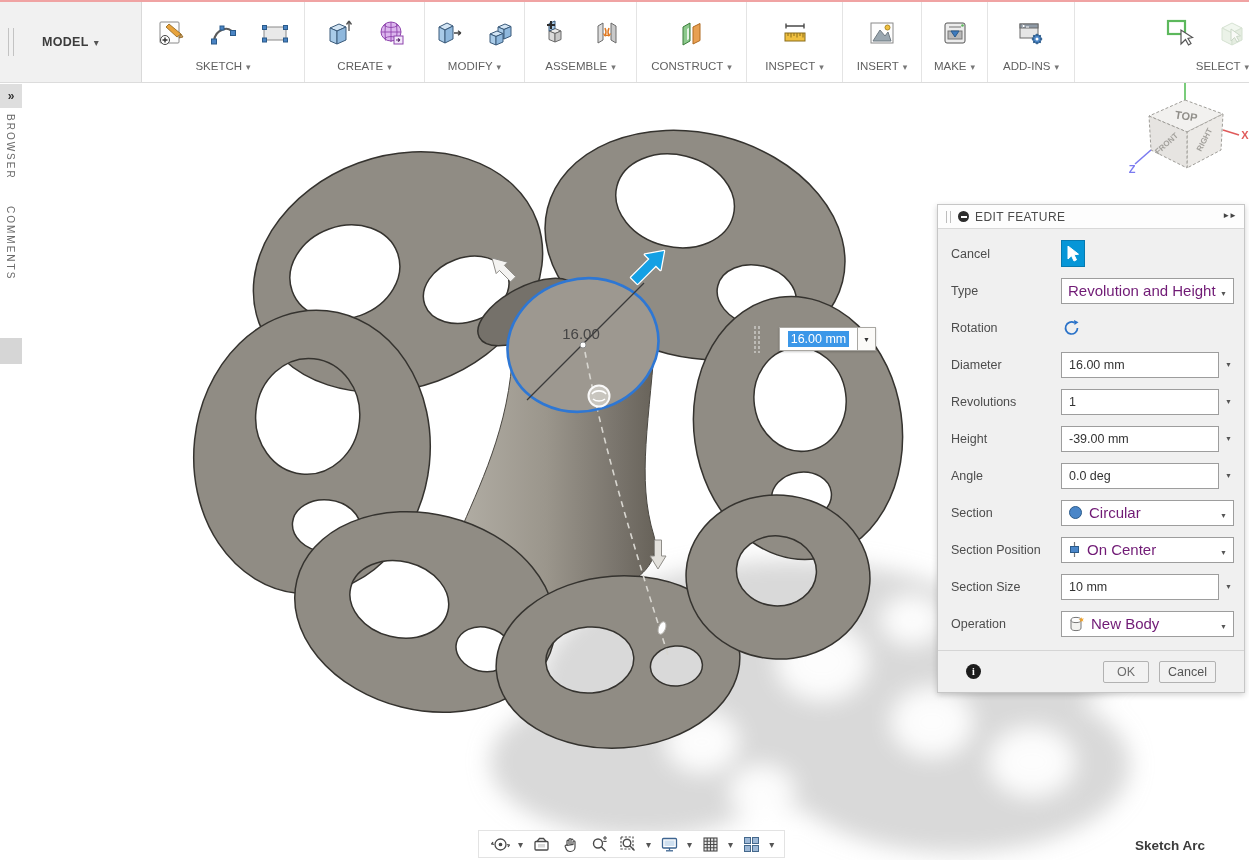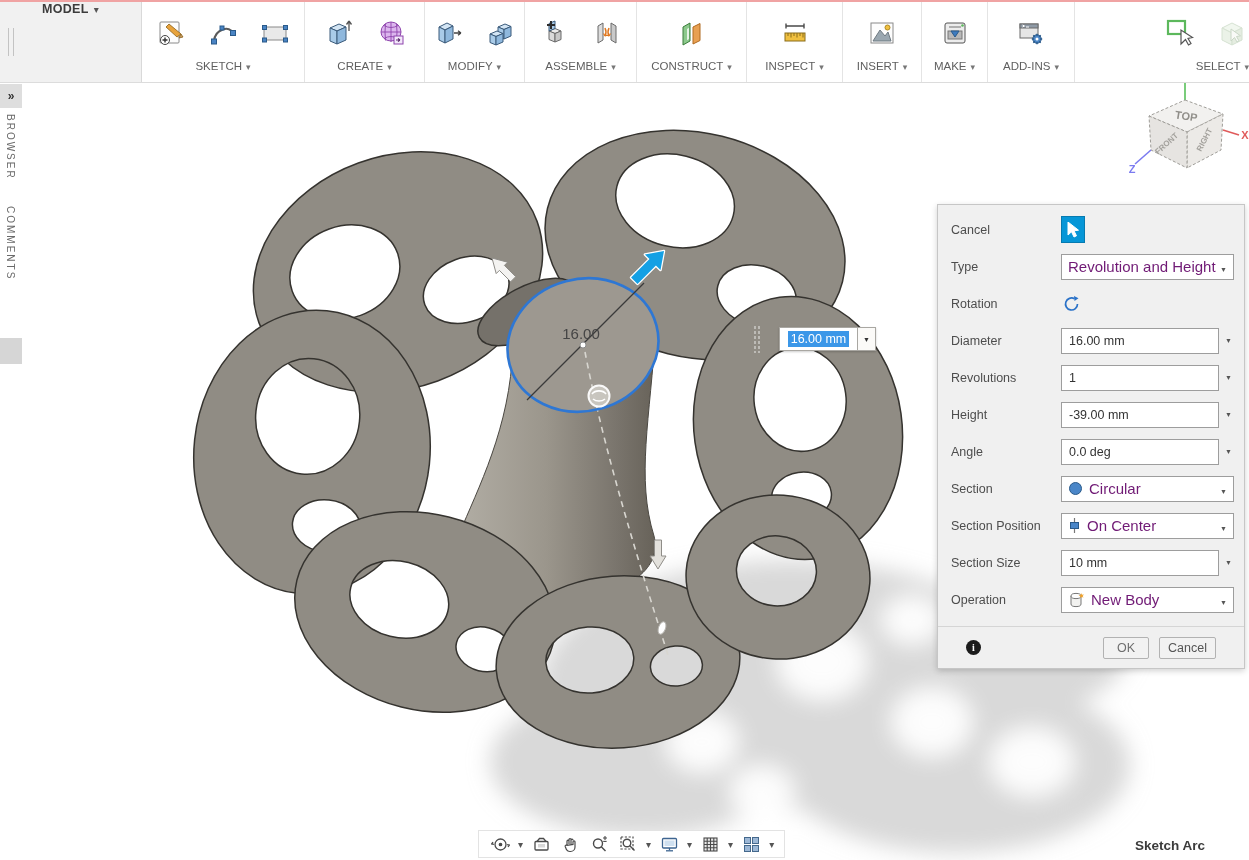--- a/index.html
+++ b/index.html
@@ -4,21 +4,21 @@
 <style>
   * { margin:0; padding:0; box-sizing:border-box; }
   html,body { width:1249px; height:860px; background:#fff; font-family:"Liberation Sans","DejaVu Sans",sans-serif; overflow:hidden; }
   #stage { position:relative; width:1249px; height:860px; background:#fff; }
 
   
   .top-stripe { position:absolute; left:0; top:0; width:1249px; height:2px; background:#f0a3a3; z-index:10; }
 
   
   .toolbar { position:absolute; left:0; top:2px; width:1249px; height:81px; background:#ffffff; border-bottom:1px solid #dcdcdc; display:flex; z-index:9; }
-  .ws-switcher { width:142px; background:#f1f1f1; border-right:1px solid #d9d9d9; display:flex; justify-content:center; position:relative; cursor:pointer; }
+  .ws-switcher { width:142px; background:#f1f1f1; border-right:1px solid #d9d9d9; display:flex; align-items:center; justify-content:center; position:relative; cursor:pointer; }
   .ws-grip { position:absolute; left:8px; top:26px; width:6px; height:28px; border-left:1px solid #c3c3c3; border-right:1px solid #c3c3c3; }
   .ws-label { font-size:12.5px; font-weight:bold; color:#3c3c3c; letter-spacing:.3px; }
   .ws-label::after { content:"▾"; font-size:10px; color:#555; margin-left:5px; }
   .tb-group { display:flex; flex-direction:column; align-items:center; justify-content:flex-start; border-right:1px solid #e4e4e4; padding-top:7px; }
   .tb-group:last-child { border-right:none;align-items:flex-end; }
   .tb-icons { display:flex; align-items:center; justify-content:center; gap:18px; height:48px; }
   .tb-btn { width:34px; height:34px; display:flex; align-items:center; justify-content:center; cursor:pointer; border-radius:2px; }
   .tb-label { font-size:11.5px; color:#5f5f5f; margin-top:3px; cursor:pointer; }
   .tb-label::after { content:"▾"; font-size:9px; color:#777; margin-left:4px; }
   .g-sketch{width:163px}.g-create{width:120px}.g-modify{width:100px}.g-assemble{width:112px}.g-construct{width:110px}.g-inspect{width:96px}.g-insert{width:79px}.g-make{width:66px}.g-addins{width:87px}.g-select{width:174px}
@@ -375,20 +375,26 @@
     <text x="61" y="48" font-size="11" fill="#918f8a" text-anchor="middle" font-weight="bold" transform="rotate(9 61 46)">TOP</text>
     <text x="80" y="70" font-size="8" fill="#a3a19c" text-anchor="middle" font-weight="bold" transform="rotate(-62 80 68)">RIGHT</text>
     <text x="42" y="74" font-size="8" fill="#a3a19c" text-anchor="middle" font-weight="bold" transform="rotate(-42 42 72)">FRONT</text>
     <line x1="98" y1="58" x2="114" y2="63" stroke="#e05b5b" stroke-width="1.6"></line>
     <text x="120" y="67" font-size="11" fill="#e05b5b" text-anchor="middle" font-weight="bold">X</text>
     <line x1="26" y1="78" x2="10" y2="92" stroke="#7b7bf0" stroke-width="1.6"></line>
     <text x="7" y="101" font-size="11" fill="#7b7bf0" text-anchor="middle" font-weight="bold">Z</text>
   </svg>
 
   <div class="dialog">
+    <div class="dlg-header">
+      <span class="dlg-grip"></span>
+      <span class="dlg-dot"></span>
+      <span class="dlg-title">EDIT FEATURE</span>
+      <span class="dlg-expand"></span>
+    </div>
     <div class="dlg-body">
 
       <div class="dlg-row">
         <span class="dlg-label">Cancel</span>
         <span class="dlg-ctl">
           <button class="profile-btn">
             <svg width="14" height="16" viewBox="0 0 14 16">
                 <polygon points="2,0 2,13 5.5,9.8 8,15 10.5,13.8 8,8.8 12.5,8.2" fill="#fff" stroke="#fff"></polygon>
               </svg>
           </button>

